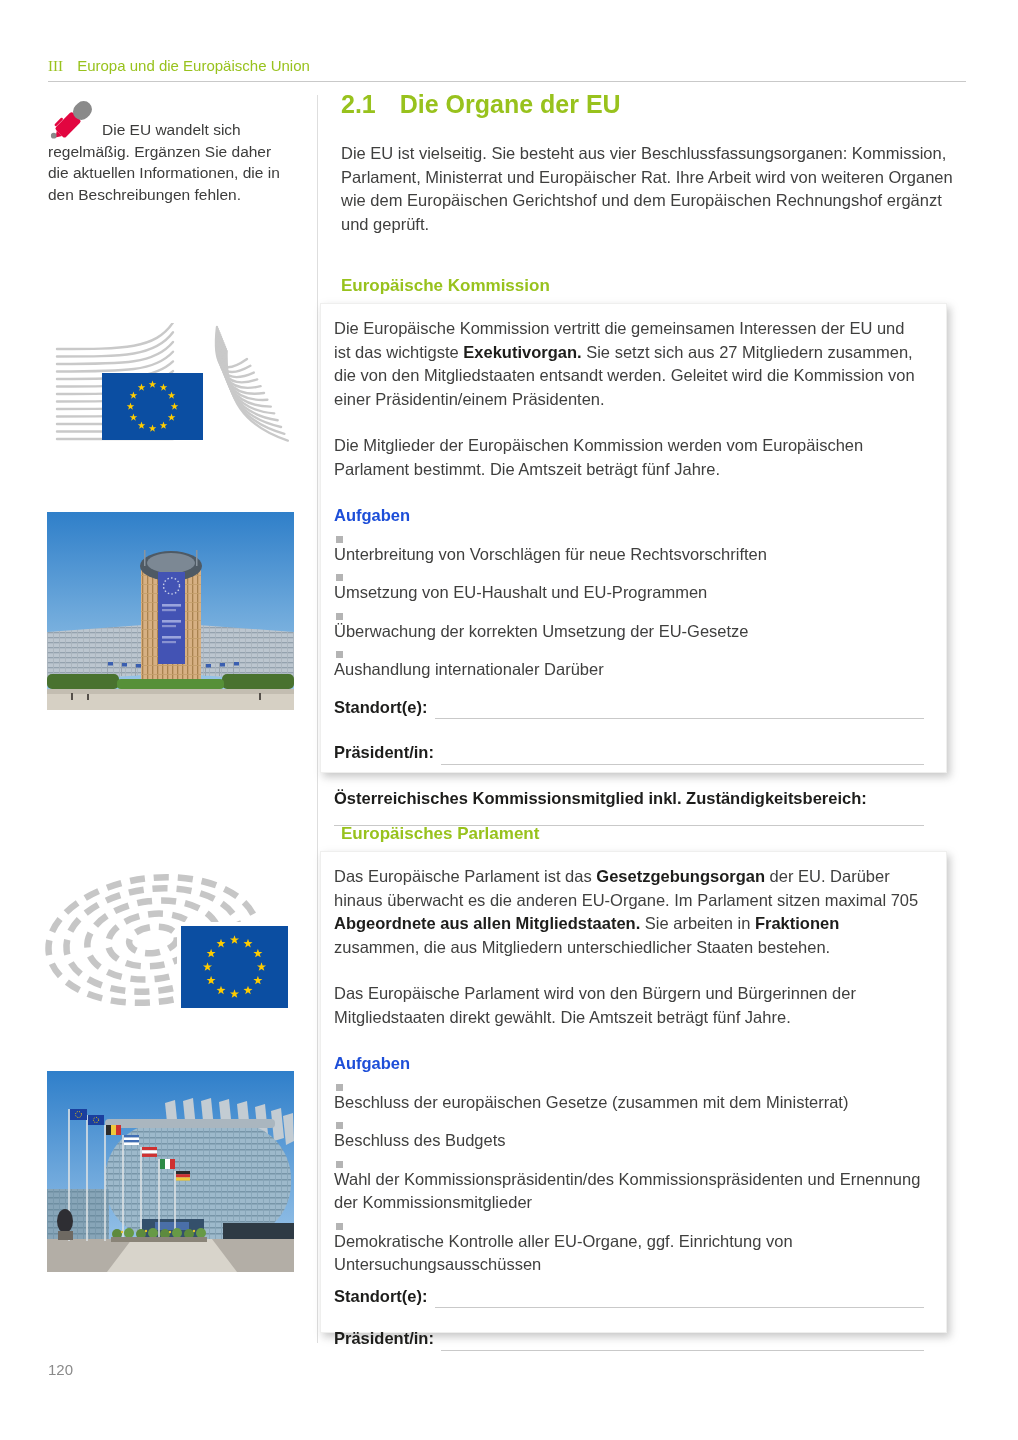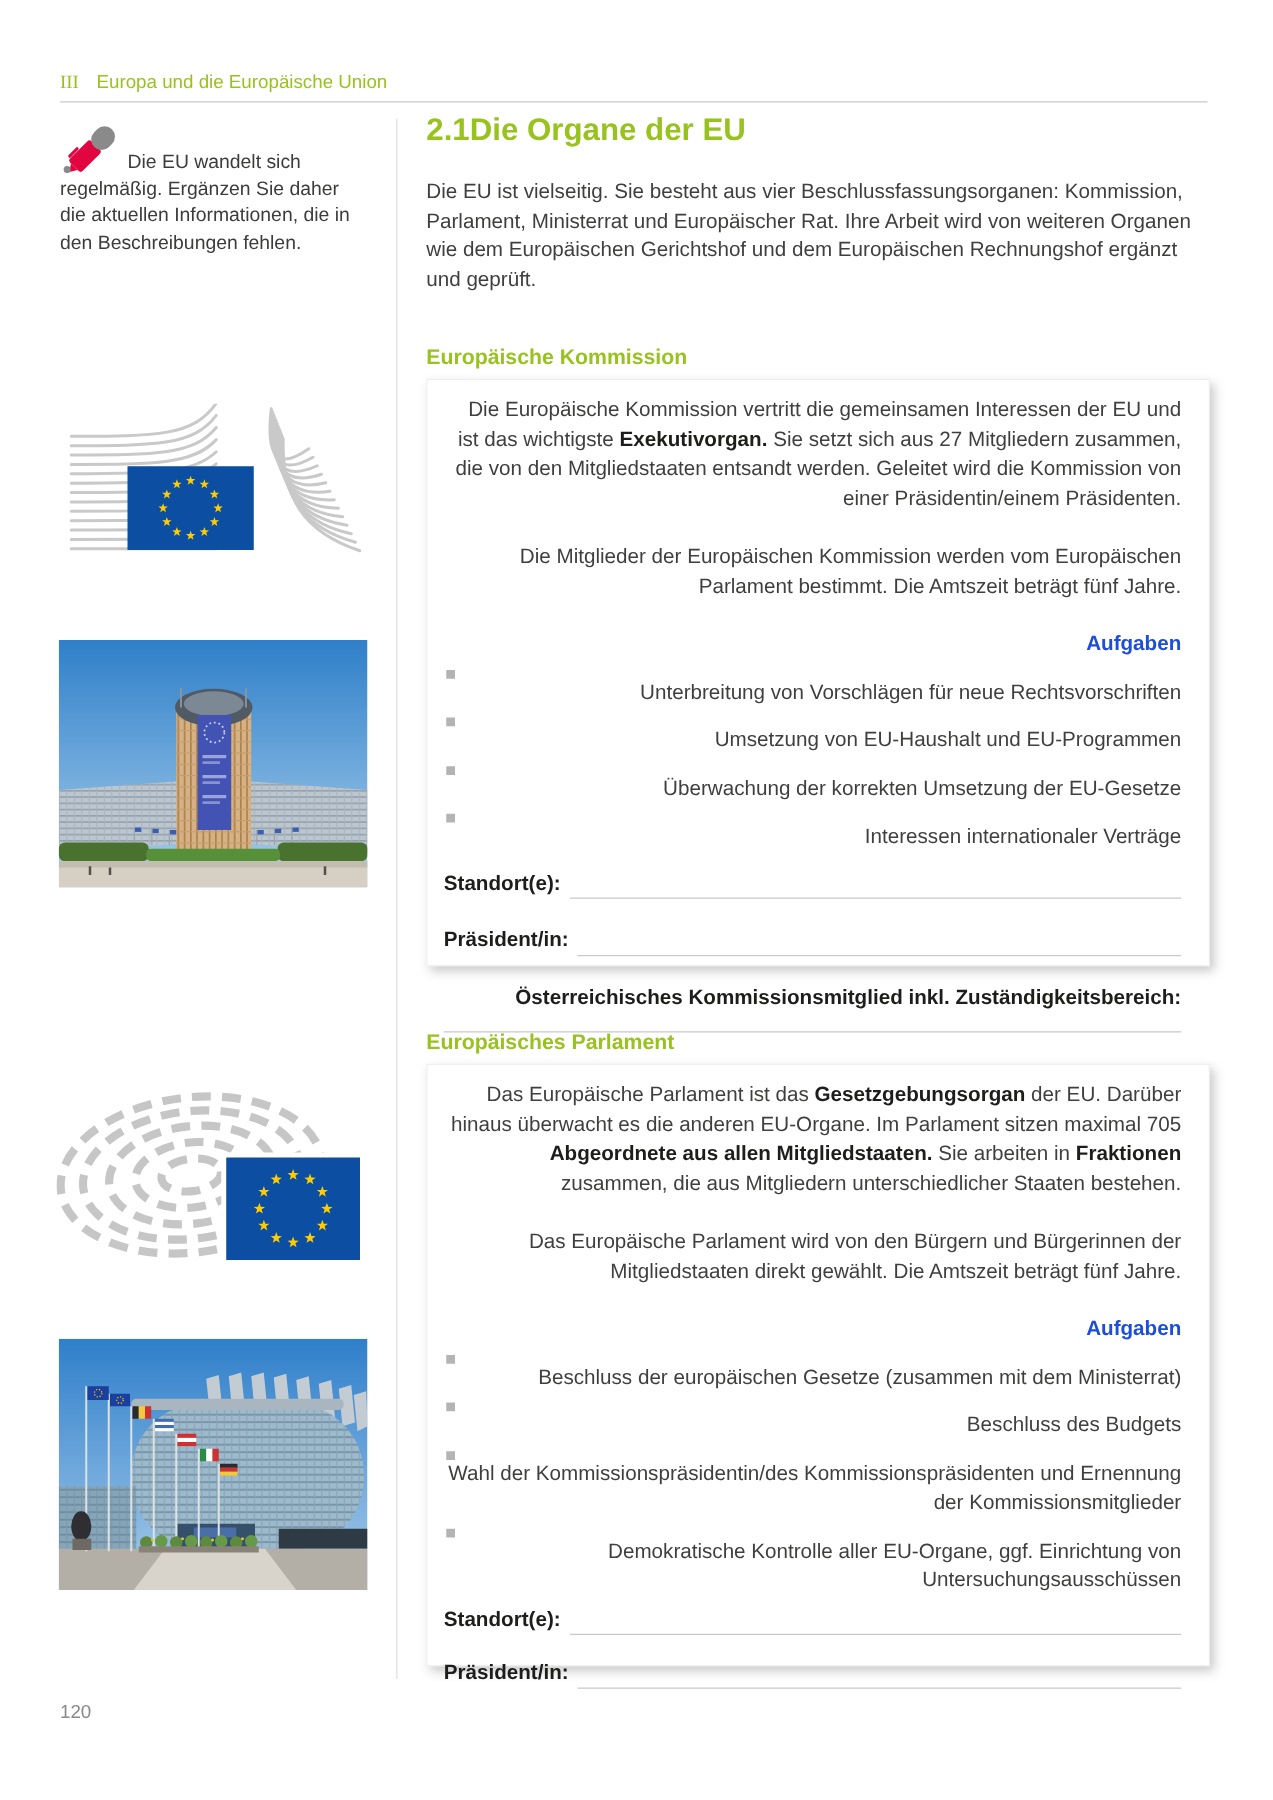--- a/index.html
+++ b/index.html
@@ -14,29 +14,29 @@
   .header-rule{position:absolute;left:48px;top:81px;width:918px;height:1px;background:#c9c9c9;}
   .v-divider{position:absolute;left:317px;top:95px;width:1px;height:1248px;background:#dedede;}
   
   .note-icon{position:absolute;left:50px;top:94px;width:50px;height:44px;}
   .note-text{
     position:absolute;left:48px;top:119px;width:240px;
     font-size:15.5px;line-height:21.5px;color:#3c3c3b;text-indent:54px;
   }
   
   .title{position:absolute;left:341px;top:90px;font-size:25px;font-weight:bold;color:#98c21d;}
-  .title .num{}
+  .title .num{margin-right:24px;}
   .intro{position:absolute;left:341px;top:142px;width:626px;font-size:16.5px;line-height:23.5px;}
   .sec-heading{position:absolute;left:341px;font-size:17px;font-weight:bold;color:#98c21d;}
   .sec-heading.h1{top:276px;}
   .sec-heading.h2{top:824px;}
   .box{
-    position:absolute;left:341px;width:627px;background:#fff;box-sizing:border-box;
+    position:absolute;left:320px;width:627px;background:#fff;box-sizing:border-box;
     border:1px solid #efefee;box-shadow:3px 4px 8px rgba(125,125,125,.42);
-    padding:13px 22px 0 13px;font-size:16.5px;line-height:23.5px;text-align:right;
+    padding:13px 22px 0 13px;font-size:16.5px;line-height:23.5px;
   }
   .box1{top:303px;height:470px;}
   .box2{top:851px;height:482px;}
   .box p{margin:0 0 23px 0;}
   .box b{color:#1d1d1b;}
   .tasks-heading{font-weight:bold;color:#1d4ed8;}
   .tasks{margin:0 0 14px 0;}
   .box2 .tasks{margin-bottom:8px;}
   .task{display:flex;flex-direction:column;}
   .blt{flex:0 0 auto;width:7px;height:7px;background:#b4b4b4;margin:8px 12px 0 2px;}
@@ -97,21 +97,21 @@
     <div class="task">
         <span class="blt"></span>
         <span>Umsetzung von EU-Haushalt und EU-Programmen</span>
       </div>
     <div class="task">
         <span class="blt"></span>
         <span>Überwachung der korrekten Umsetzung der EU-Gesetze</span>
       </div>
     <div class="task">
         <span class="blt"></span>
-        <span>Interessen internationaler Verträge</span>
+        <span>Aushandlung internationaler Darüber</span>
       </div>
   </div>
   <div class="field">
     <span class="lab">Standort(e):</span>
     <span class="line"></span>
   </div>
   <div class="field">
     <span class="lab">Präsident/in:</span>
     <span class="line"></span>
   </div>

